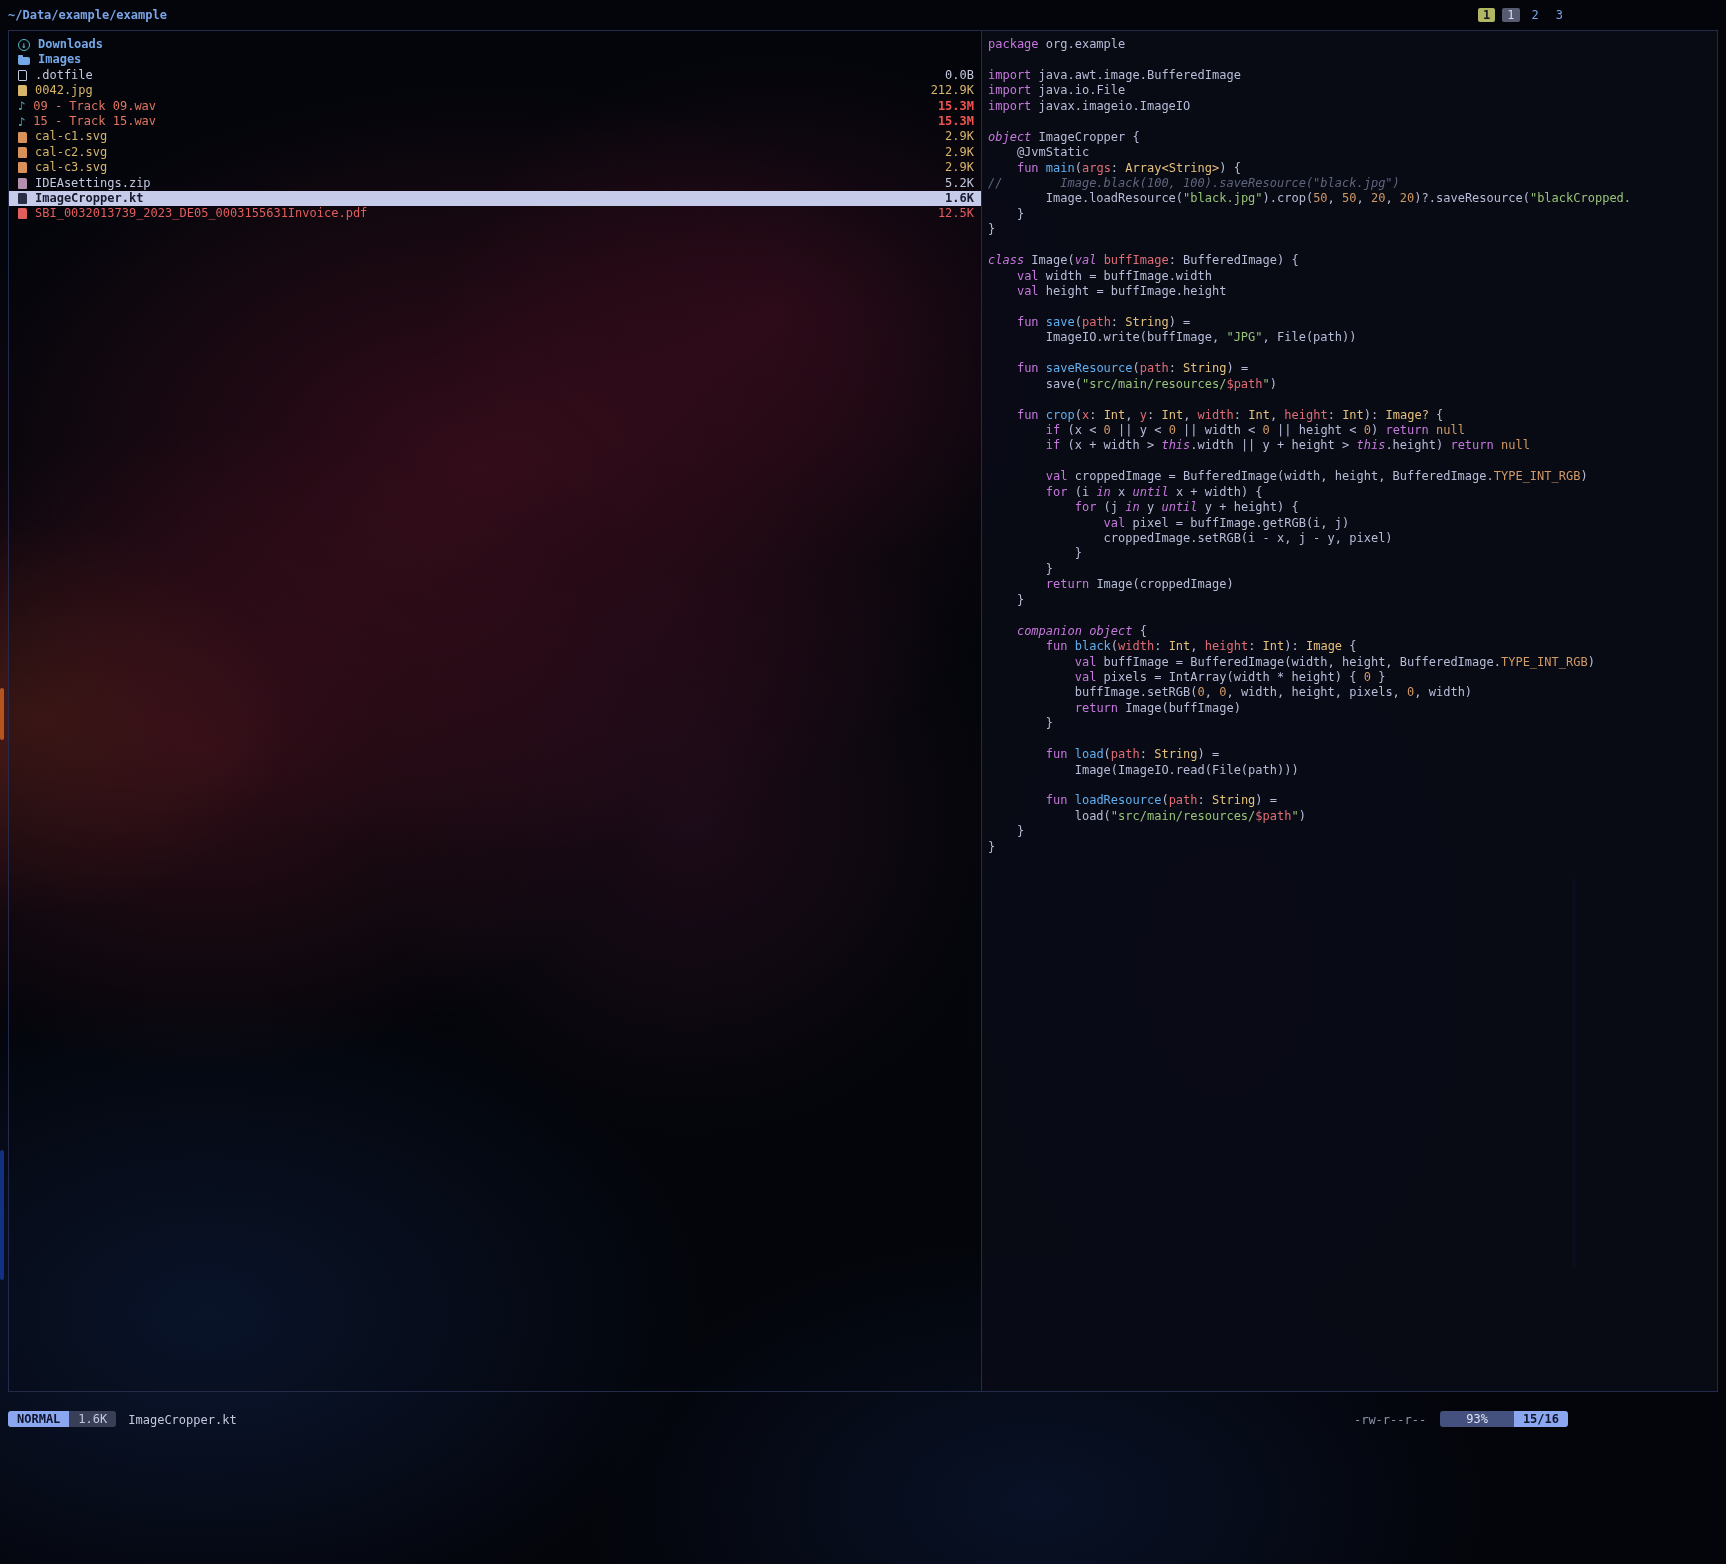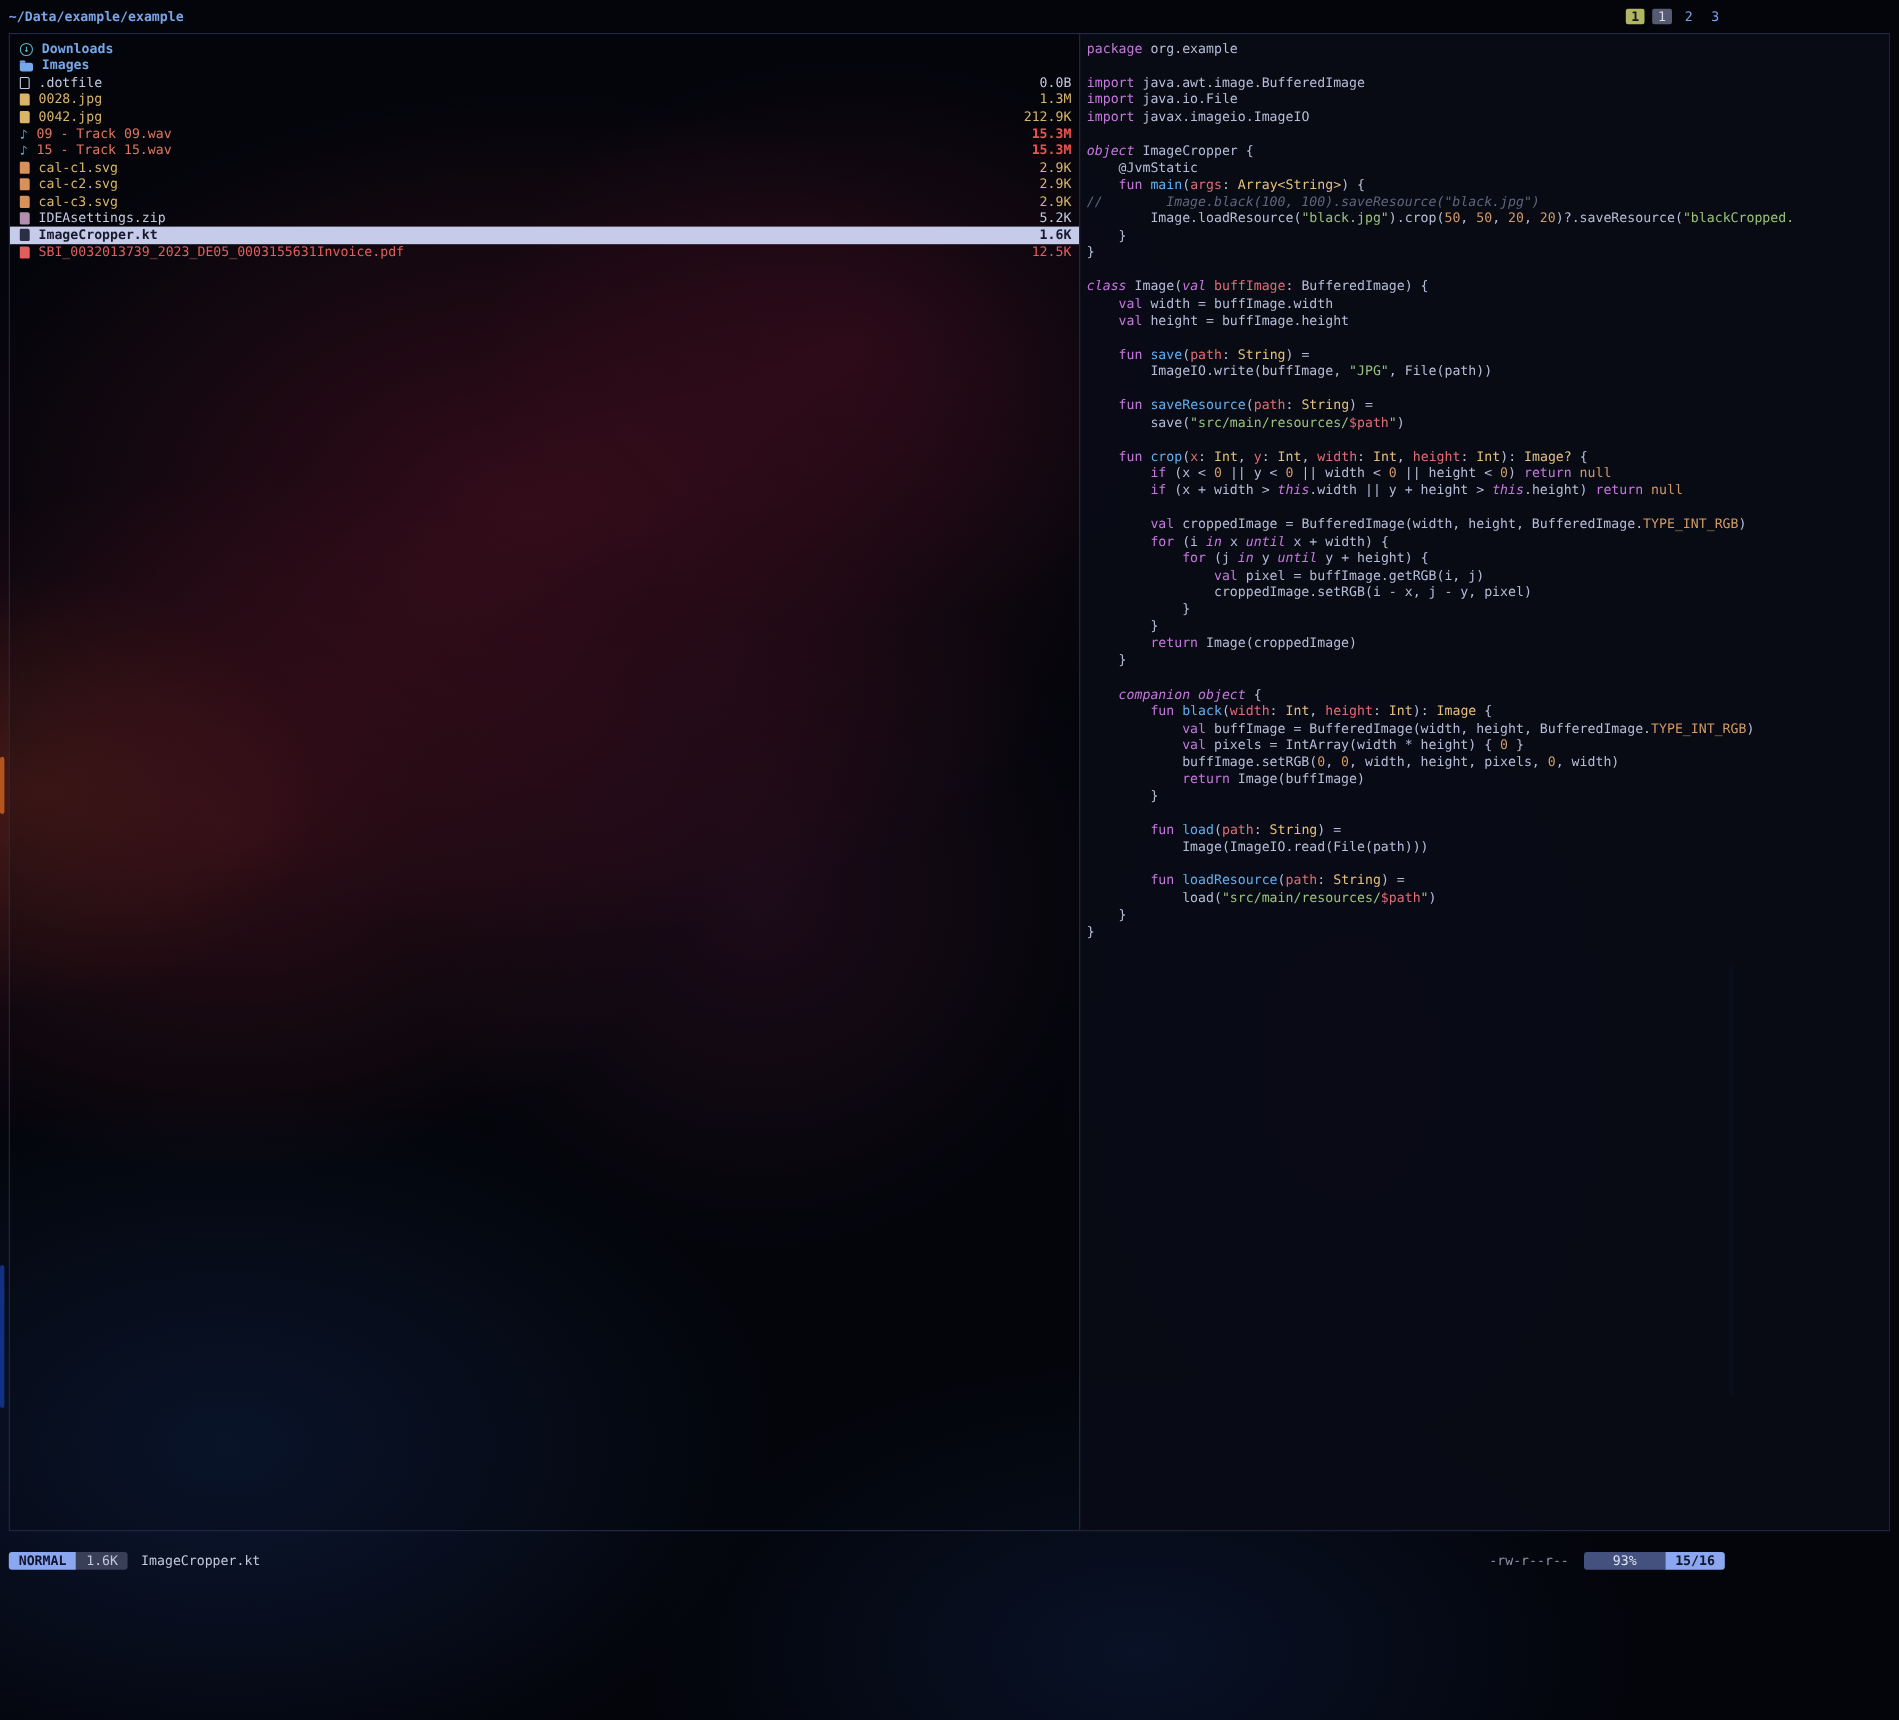--- a/index.html
+++ b/index.html
@@ -75,21 +75,21 @@
   .sx-fn { color:var(--syn-fn); }
   .sx-p  { color:var(--syn-p); }
   .sx-t  { color:var(--syn-t); }
   .sx-n  { color:var(--syn-n); }
   .sx-s  { color:var(--syn-s); }
   .sx-c  { color:var(--syn-c); font-style:italic; }
   .sx-w  { color:var(--syn-w); }
 
   
   .statusbar { position:absolute; left:8px; right:8px; top:1396px; height:18px; display:flex; justify-content:space-between; align-items:center; }
-  .sb-left, .sb-right { display:flex; align-items:center;margin-top:28px; }
+  .sb-left, .sb-right { display:flex; align-items:flex-end;margin-top:28px; }
   .sb-mode { background:var(--mode-bg); color:var(--mode-fg); font-weight:bold; padding:1px 9px; border-radius:3px 0 0 3px; }
   .sb-size { background:var(--pill-bg); color:var(--fg); padding:1px 9px; border-radius:0 3px 3px 0; margin-right:12px; }
   .sb-name { color:var(--fg); }
   .sb-perms { color:#8e93a8; margin-right:14px; }
   .sb-pct { background:var(--pct-bg); color:#dfe3f2; padding:1px 26px; border-radius:3px 0 0 3px; }
   .sb-pos { background:var(--pos-bg); color:var(--mode-fg); font-weight:bold; padding:1px 9px; border-radius:0 3px 3px 0; }
 </style>
 </head>
 <body>
 
@@ -108,21 +108,20 @@
         <span class="tab ">3</span>
       </span>
   </div>
 
   <div class="panes">
     <div class="pane files">
       <div>
           <div class="frow dir"><span class="ficon fic-circle" style="color: rgb(86, 182, 194);">↓</span><span class="name">Downloads</span><span class="size"></span></div>
           <div class="frow dir"><span class="ficon fi-folder" style="color: rgb(116, 168, 232);"></span><span class="name">Images</span><span class="size"></span></div>
           <div class="frow plain"><span class="ficon fi-doc" style="color: rgb(195, 200, 222);"></span><span class="name">.dotfile</span><span class="size">0.0B</span></div>
-          <div class="frow img"><span class="ficon fi-fill" style="color: rgb(217, 181, 106);"></span><span class="name">0028.jpg</span><span class="size">1.3M</span></div>
           <div class="frow img"><span class="ficon fi-fill" style="color: rgb(217, 181, 106);"></span><span class="name">0042.jpg</span><span class="size">212.9K</span></div>
           <div class="frow audio"><span class="ficon fic-glyph" style="color: rgb(86, 182, 194);">♪</span><span class="name">09 - Track 09.wav</span><span class="size">15.3M</span></div>
           <div class="frow audio"><span class="ficon fic-glyph" style="color: rgb(86, 182, 194);">♪</span><span class="name">15 - Track 15.wav</span><span class="size">15.3M</span></div>
           <div class="frow img"><span class="ficon fi-fill" style="color: rgb(217, 145, 90);"></span><span class="name">cal-c1.svg</span><span class="size">2.9K</span></div>
           <div class="frow img"><span class="ficon fi-fill" style="color: rgb(217, 145, 90);"></span><span class="name">cal-c2.svg</span><span class="size">2.9K</span></div>
           <div class="frow img"><span class="ficon fi-fill" style="color: rgb(217, 145, 90);"></span><span class="name">cal-c3.svg</span><span class="size">2.9K</span></div>
           <div class="frow plain"><span class="ficon fi-fill" style="color: rgb(180, 142, 173);"></span><span class="name">IDEAsettings.zip</span><span class="size">5.2K</span></div>
           <div class="frow selected"><span class="ficon fi-fill" style="color: rgb(43, 47, 69);"></span><span class="name">ImageCropper.kt</span><span class="size">1.6K</span></div>
           <div class="frow pdf"><span class="ficon fi-fill" style="color: rgb(227, 93, 93);"></span><span class="name">SBI_0032013739_2023_DE05_0003155631Invoice.pdf</span><span class="size">12.5K</span></div>
         </div>

